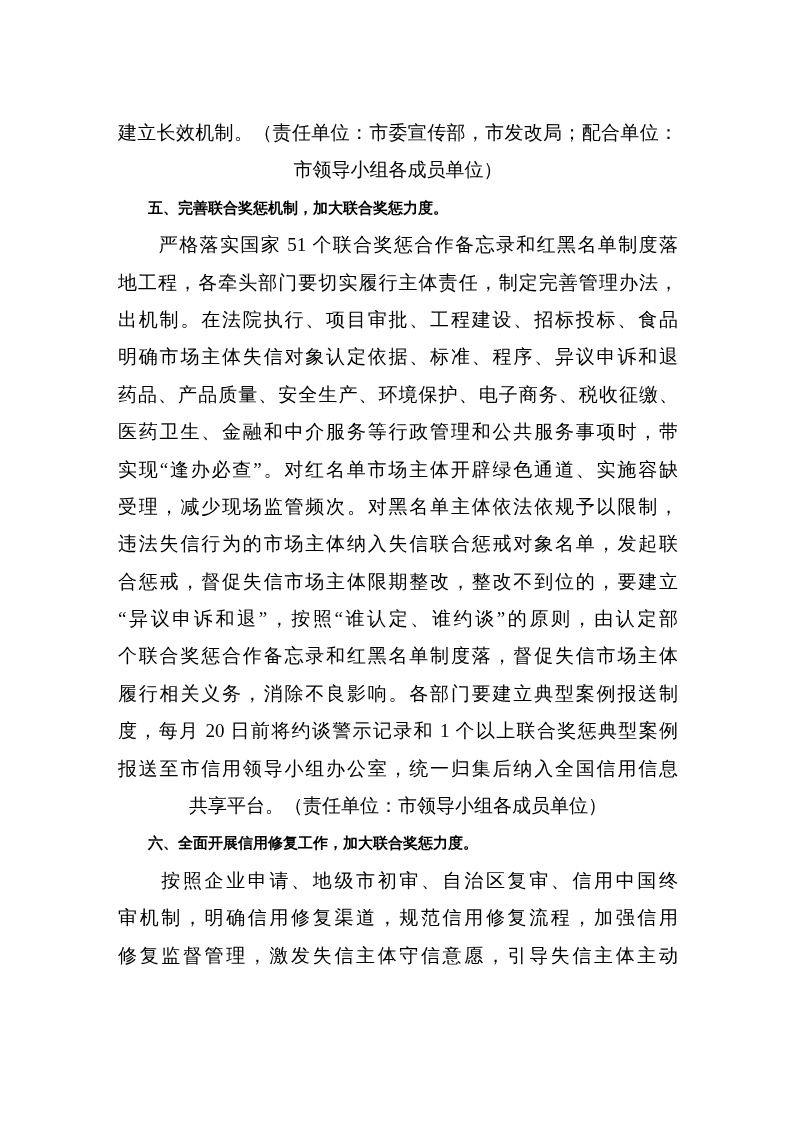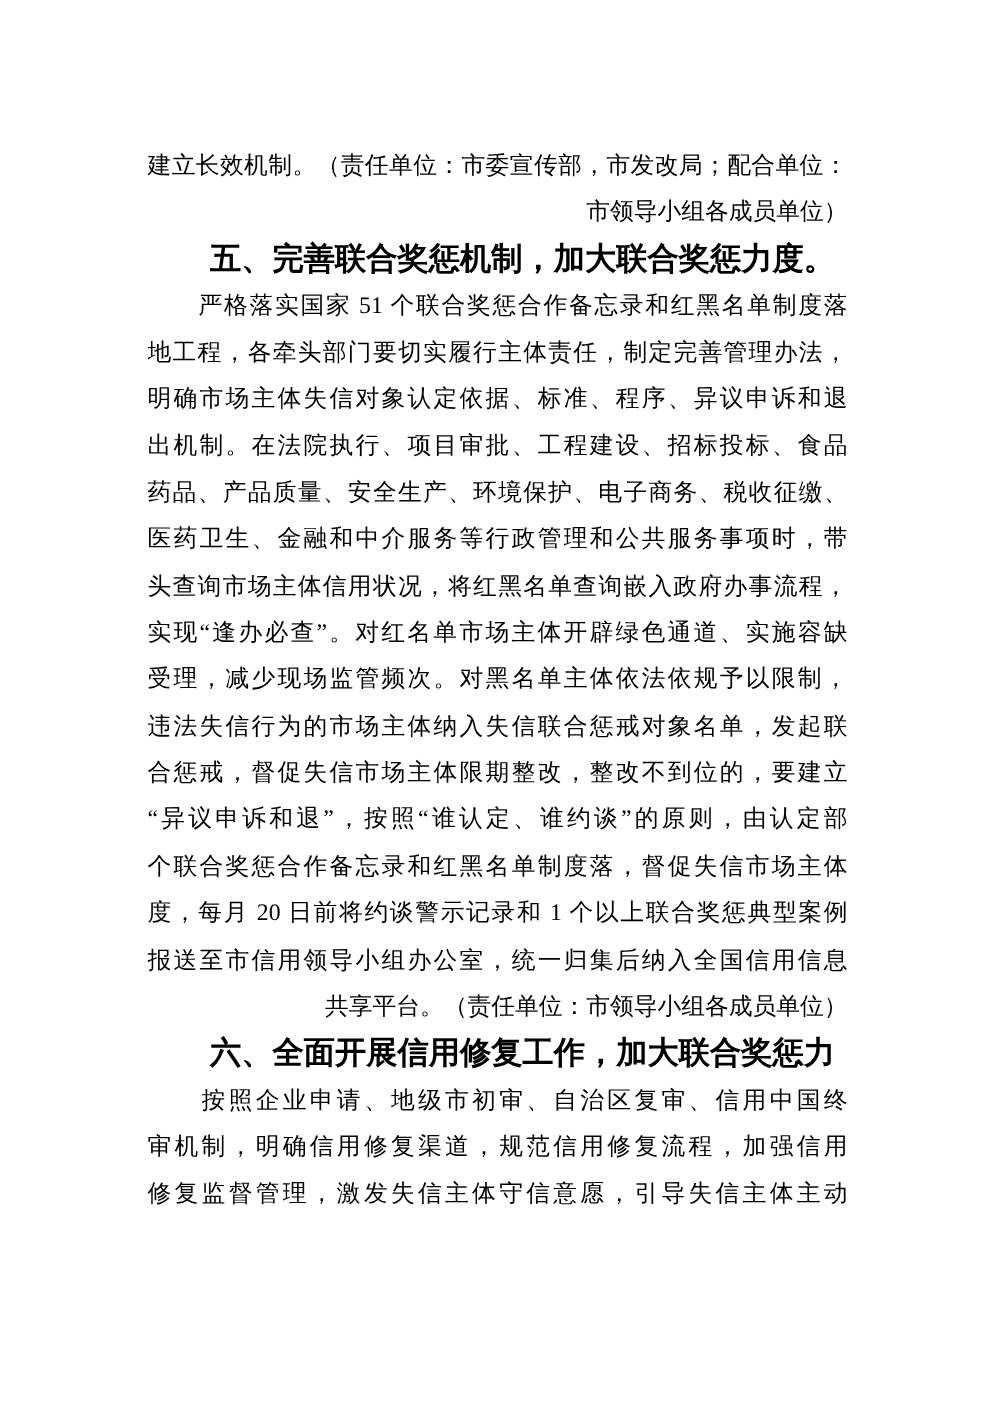--- a/index.html
+++ b/index.html
@@ -31,51 +31,51 @@
     white-space: pre-wrap;
   }
   
   .jf {
     text-align: justify;
     text-align-last: justify;
     text-justify: inter-character;
   }
   
   .plain {
-    text-align: right;
+    text-align: center;
   }
   
   .hd {
-    font-family: Liberation Serif, serif;
+    font-family: Liberation Sans, sans-serif;
     font-weight: bold;
-    font-size: 25px;
+    font-size: 15px;
     text-align: left;
   }
 </style>
 </head>
 <body>
 
 <div class="page">
   <div class="doc-body">
     <div class="line jf">建立长效机制。（责任单位：市委宣传部，市发改局；配合单位：</div>
     <div class="line plain">市领导小组各成员单位）</div>
     <div class="line hd">　　五、完善联合奖惩机制，加大联合奖惩力度。</div>
     <div class="line jf">　　严格落实国家 51 个联合奖惩合作备忘录和红黑名单制度落</div>
     <div class="line jf">地工程，各牵头部门要切实履行主体责任，制定完善管理办法，</div>
+    <div class="line jf">出机制。在法院执行、项目审批、工程建设、招标投标、食品</div>
     <div class="line jf">明确市场主体失信对象认定依据、标准、程序、异议申诉和退</div>
-    <div class="line jf">出机制。在法院执行、项目审批、工程建设、招标投标、食品</div>
     <div class="line jf">药品、产品质量、安全生产、环境保护、电子商务、税收征缴、</div>
     <div class="line jf">医药卫生、金融和中介服务等行政管理和公共服务事项时，带</div>
-    <div class="line jf">头查询市场主体信用状况，将红黑名单查询嵌入政府办事流程，</div>
     <div class="line jf">实现“逢办必查”。对红名单市场主体开辟绿色通道、实施容缺</div>
     <div class="line jf">受理，减少现场监管频次。对黑名单主体依法依规予以限制，</div>
     <div class="line jf">违法失信行为的市场主体纳入失信联合惩戒对象名单，发起联</div>
     <div class="line jf">合惩戒，督促失信市场主体限期整改，整改不到位的，要建立</div>
     <div class="line jf">“异议申诉和退”，按照“谁认定、谁约谈”的原则，由认定部</div>
     <div class="line jf">个联合奖惩合作备忘录和红黑名单制度落，督促失信市场主体</div>
+    <div class="line jf">履行相关义务，消除不良影响。各部门要建立典型案例报送制</div>
     <div class="line jf">度，每月 20 日前将约谈警示记录和 1 个以上联合奖惩典型案例</div>
     <div class="line jf">报送至市信用领导小组办公室，统一归集后纳入全国信用信息</div>
     <div class="line plain">共享平台。（责任单位：市领导小组各成员单位）</div>
     <div class="line hd">　　六、全面开展信用修复工作，加大联合奖惩力度。</div>
     <div class="line jf">　　按照企业申请、地级市初审、自治区复审、信用中国终</div>
     <div class="line jf">审机制，明确信用修复渠道，规范信用修复流程，加强信用</div>
     <div class="line jf">修复监督管理，激发失信主体守信意愿，引导失信主体主动</div>
   </div>
 </div>
 

